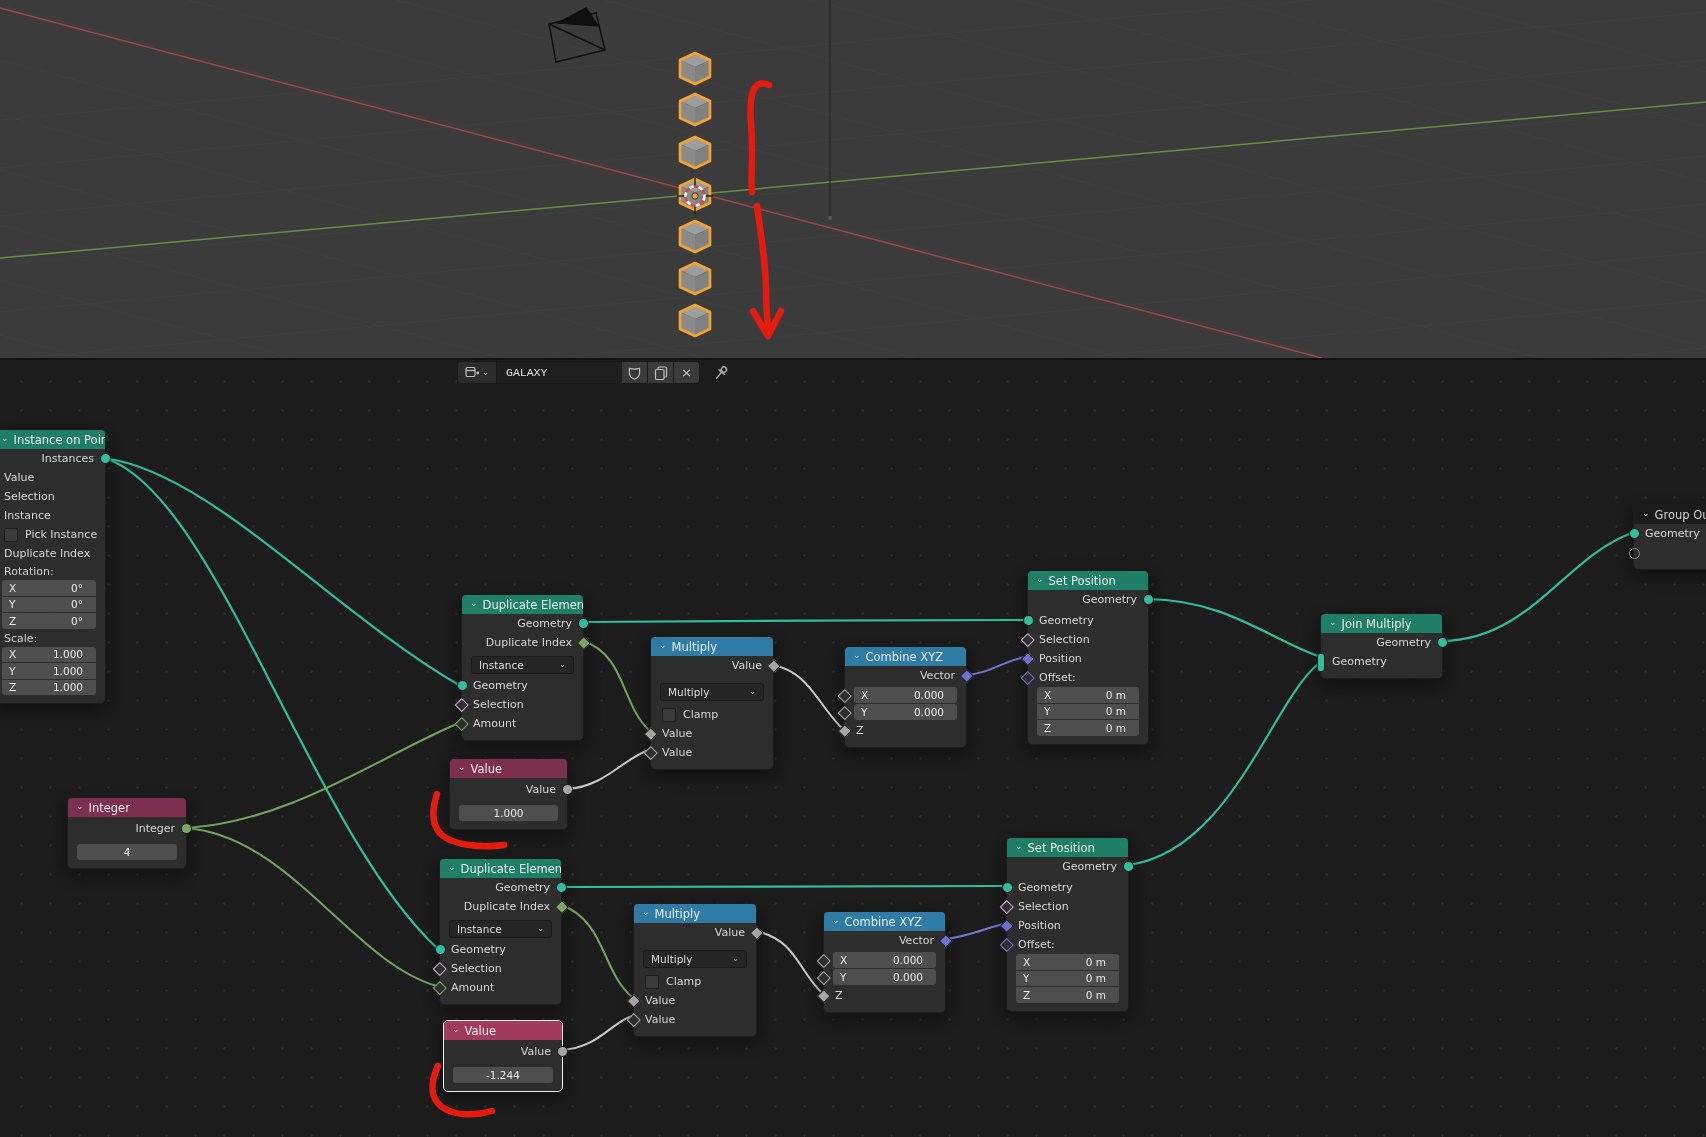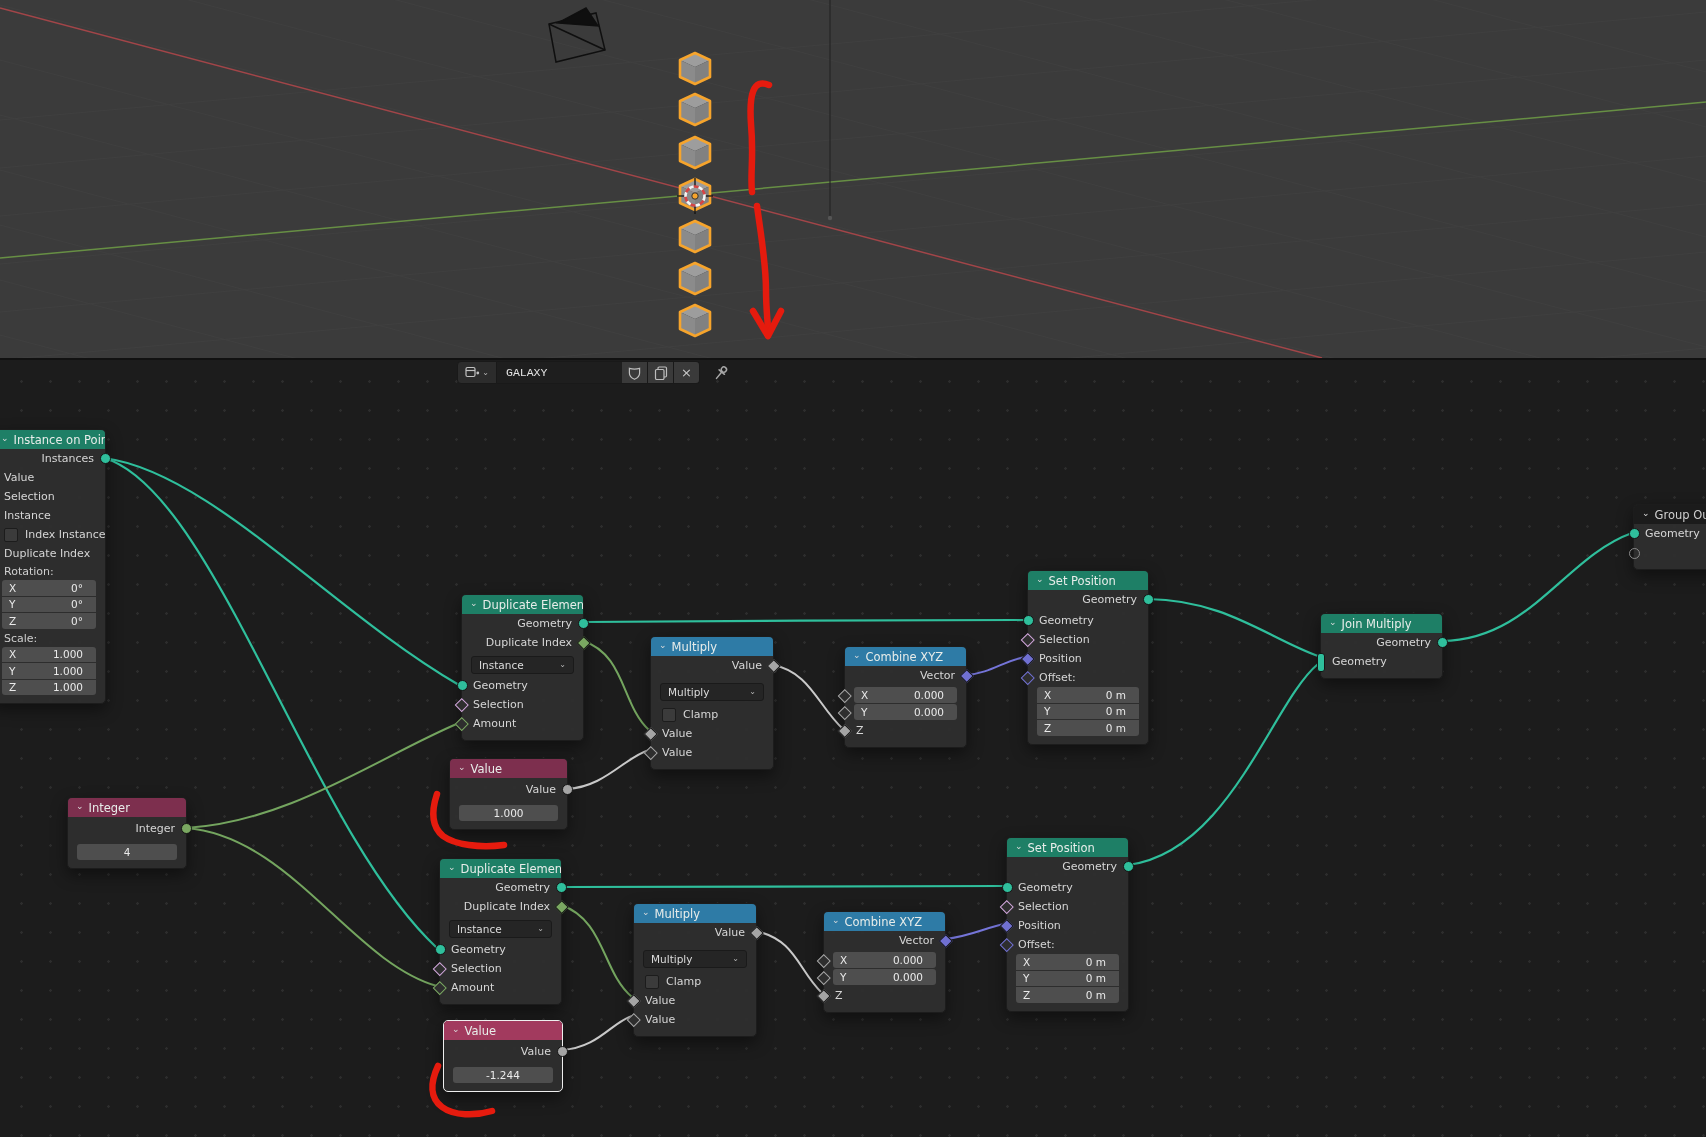--- a/index.html
+++ b/index.html
@@ -193,21 +193,21 @@
       <span>Value</span>
     </div>
   <div class="row">
       <span>Selection</span>
     </div>
   <div class="row">
       <span>Instance</span>
     </div>
   <div class="row">
       <span class="cb"></span>
-      <span>Index Instance</span>
+      <span>Pick Instance</span>
     </div>
   <div class="row">
       <span>Duplicate Index</span>
     </div>
   <div class="seclbl">Rotation:</div>
   <div class="field gt">
       <span>X</span>
       <span class="fv">0°</span>
     </div>
   <div class="field gm">

